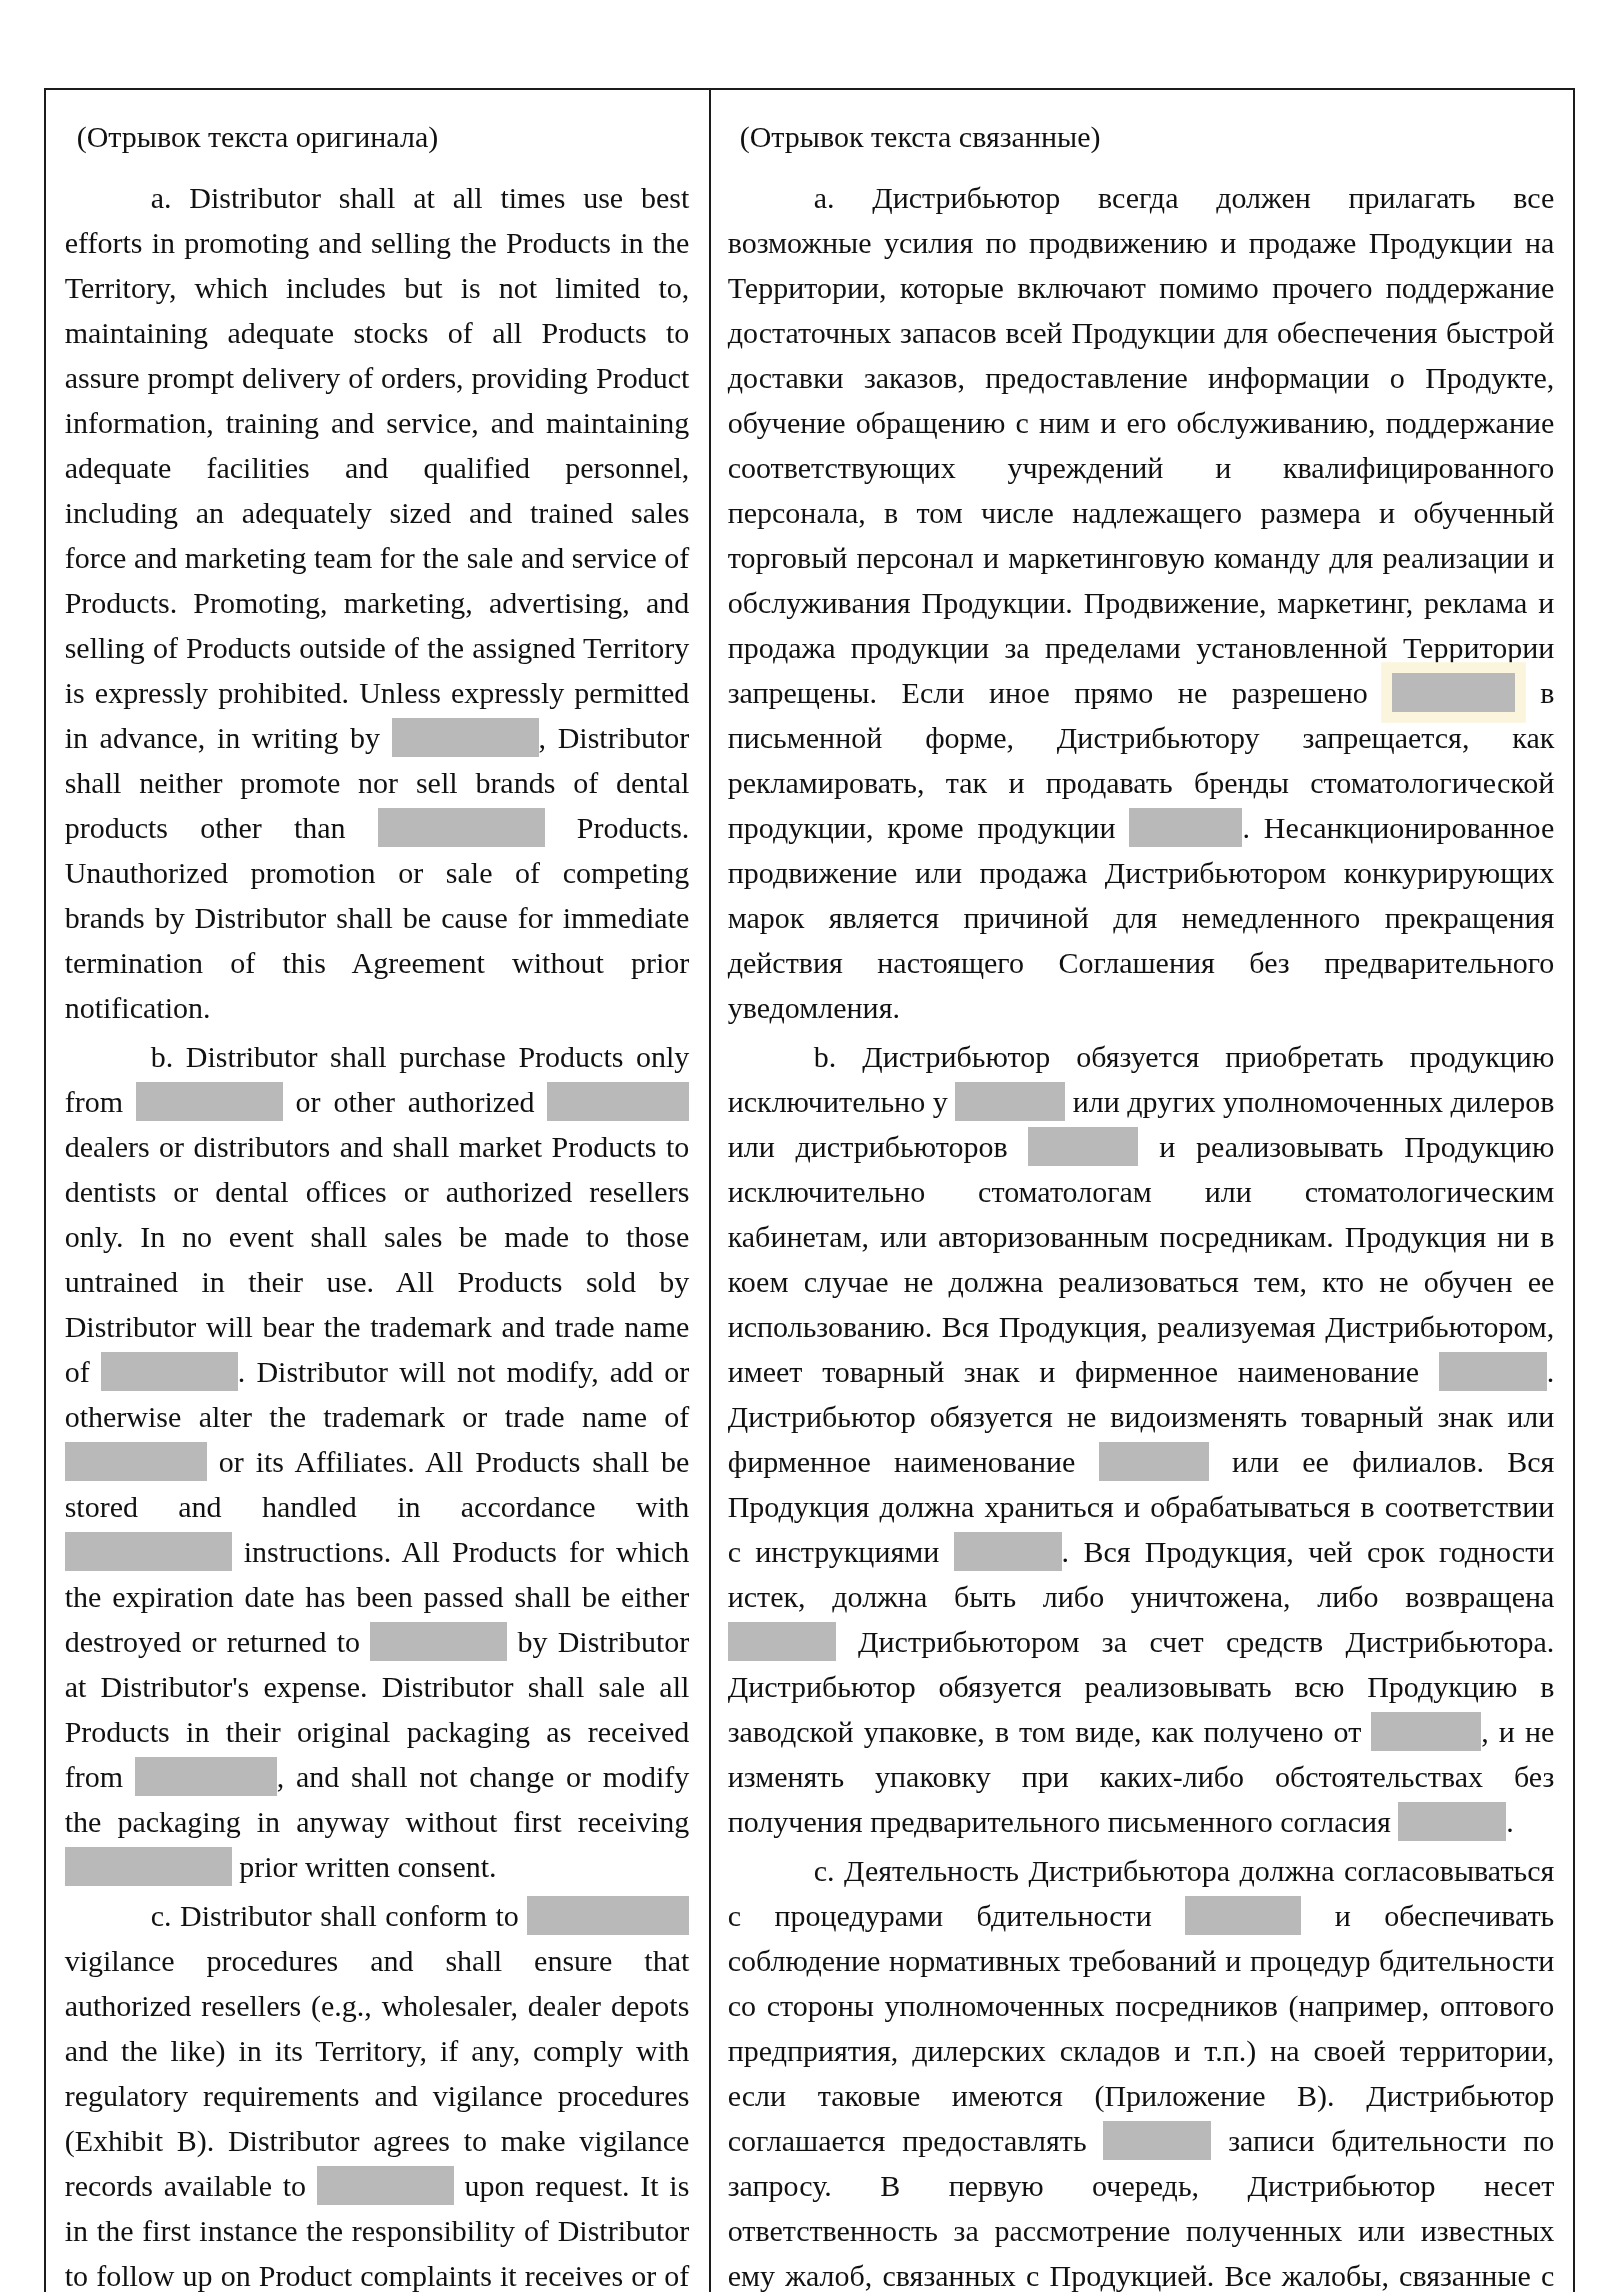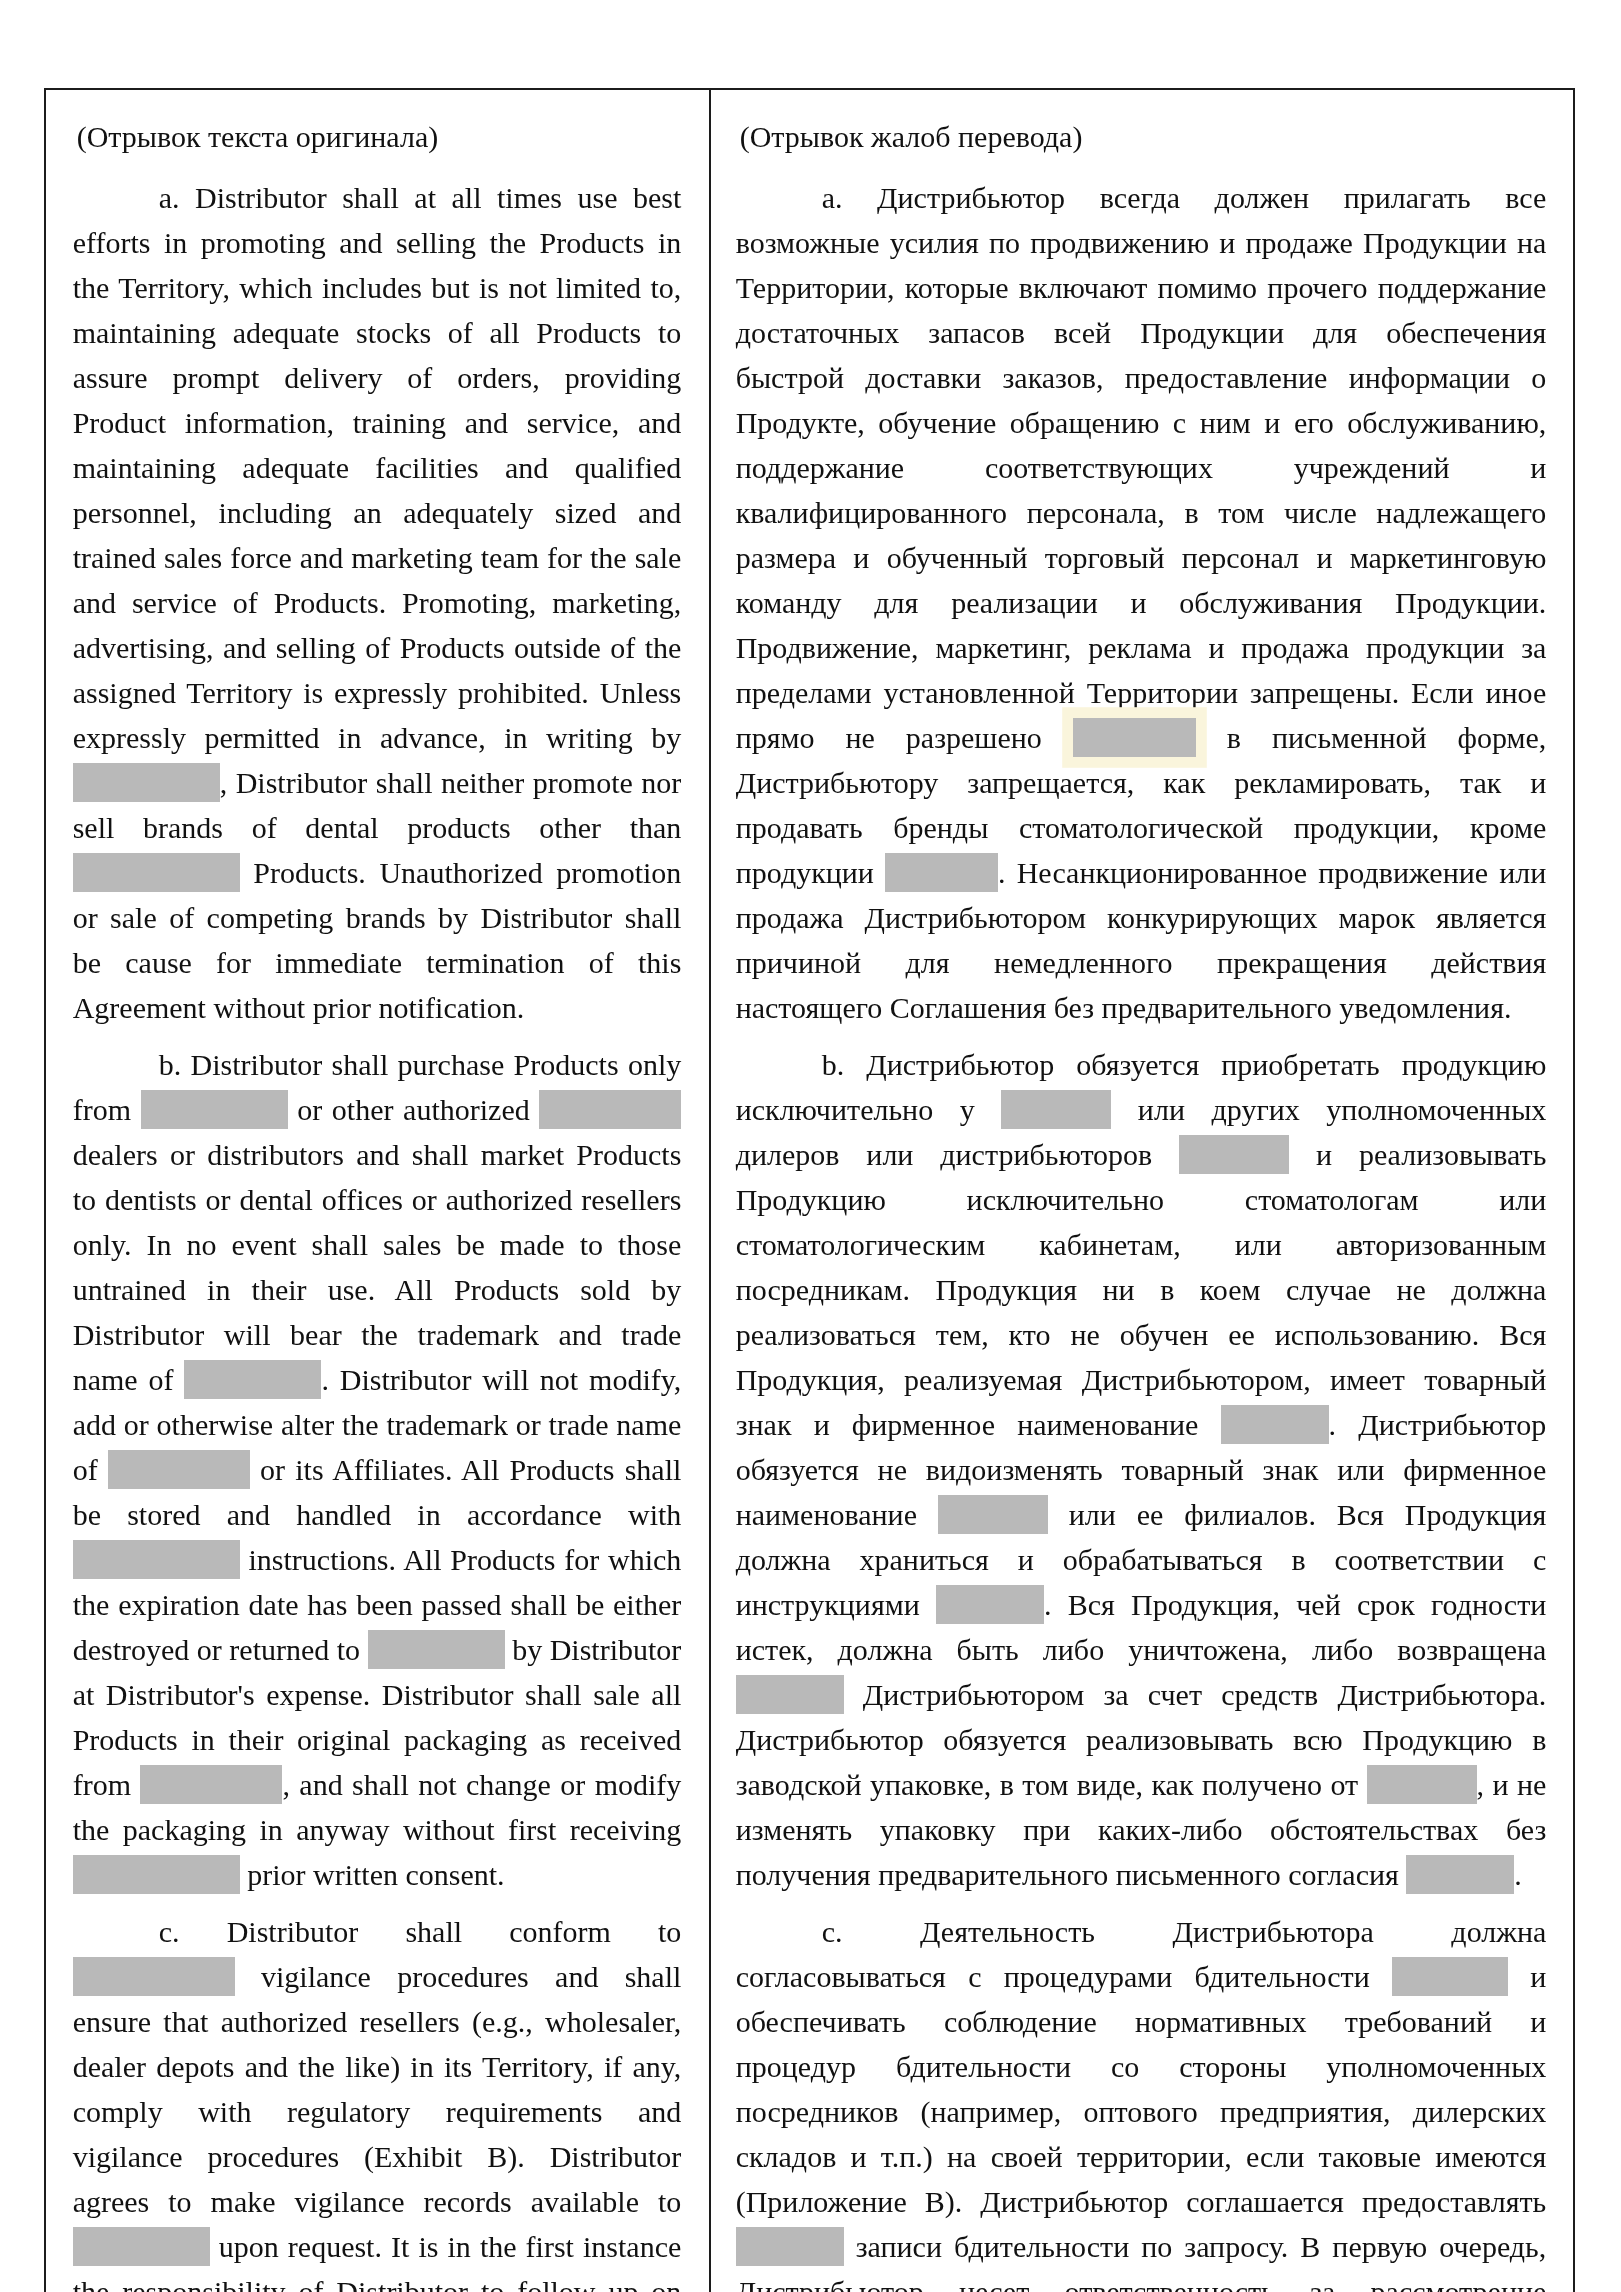--- a/index.html
+++ b/index.html
@@ -37,21 +37,21 @@
     width:665px;
     border-right:2.9px solid var(--border);
     padding:7.8px 15.7px 15.7px 14.7px;
   }
   .col-right{
     flex:1;
     padding:7.8px 14.7px 15.7px 12.7px;
   }
   .cell-header{margin:16px;text-align:left;}
   .cell-title{margin:45px 0 0 0;text-align:left;}
-  .para{margin:12px;text-indent:86px;}
+  .para{margin:4px;text-indent:86px;}
   .redact{
     display:inline-block;
     height:39px;
     background:var(--redact);
     vertical-align:-8.8px;
   }
   .redact.hl{
     box-shadow:0 0 0 10.8px var(--hl);
   }
 </style>
@@ -60,20 +60,20 @@
 
 <div class="doc-table">
   <div class="col col-left">
     <p class="cell-header">(Отрывок текста оригинала)</p>
     <p class="para">a. Distributor shall at all times use best efforts in promoting and selling the Products in the Territory, which includes but is not limited to, maintaining adequate stocks of all Products to assure prompt delivery of orders, providing Product information, training and service, and maintaining adequate facilities and qualified personnel, including an adequately sized and trained sales force and marketing team for the sale and service of Products. Promoting, marketing, advertising, and selling of Products outside of the assigned Territory is expressly prohibited. Unless expressly permitted in advance, in writing by <span class="redact" style="width: 147px;"></span>, Distributor shall neither promote nor sell brands of dental products other than <span class="redact" style="width: 167px;"></span> Products. Unauthorized promotion or sale of competing brands by Distributor shall be cause for immediate termination of this Agreement without prior notification.</p>
     <p class="para">b. Distributor shall purchase Products only from <span class="redact" style="width: 147px;"></span> or other authorized <span class="redact" style="width: 142px;"></span> dealers or distributors and shall market Products to dentists or dental offices or authorized resellers only. In no event shall sales be made to those untrained in their use. All Products sold by Distributor will bear the trademark and trade name of <span class="redact" style="width: 137px;"></span>. Distributor will not modify, add or otherwise alter the trademark or trade name of <span class="redact" style="width: 142px;"></span> or its Affiliates. All Products shall be stored and handled in accordance with <span class="redact" style="width: 167px;"></span> instructions. All Products for which the expiration date has been passed shall be either destroyed or returned to <span class="redact" style="width: 137px;"></span> by Distributor at Distributor's expense. Distributor shall sale all Products in their original packaging as received from <span class="redact" style="width: 142px;"></span>, and shall not change or modify the packaging in anyway without first receiving <span class="redact" style="width: 167px;"></span> prior written consent.</p>
     <p class="para">c. Distributor shall conform to <span class="redact" style="width: 162px;"></span> vigilance procedures and shall ensure that authorized resellers (e.g., wholesaler, dealer depots and the like) in its Territory, if any, comply with regulatory requirements and vigilance procedures (Exhibit B). Distributor agrees to make vigilance records available to <span class="redact" style="width: 137px;"></span> upon request. It is in the first instance the responsibility of Distributor to follow up on Product complaints it receives or of which it becomes aware. All Product complaints involving Product failure or injury shall be immediately reported to  and Distributor shall coordinate with  in responding to such complaints.</p>
 
   </div>
   <div class="col col-right">
-    <p class="cell-header">(Отрывок жалоб перевода)</p>
+    <p class="cell-header">(Отрывок текста связанные)</p>
     <p class="para">a. Дистрибьютор всегда должен прилагать все возможные усилия по продвижению и продаже Продукции на Территории, которые включают помимо прочего поддержание достаточных запасов всей Продукции для обеспечения быстрой доставки заказов, предоставление информации о Продукте, обучение обращению с ним и его обслуживанию, поддержание соответствующих учреждений и квалифицированного персонала, в том числе надлежащего размера и обученный торговый персонал и маркетинговую команду для реализации и обслуживания Продукции. Продвижение, маркетинг, реклама и продажа продукции за пределами установленной Территории запрещены. Если иное прямо не разрешено <span class="redact hl" style="width: 123px;"></span> в письменной форме, Дистрибьютору запрещается, как рекламировать, так и продавать бренды стоматологической продукции, кроме продукции <span class="redact" style="width: 113px;"></span>. Несанкционированное продвижение или продажа Дистрибьютором конкурирующих марок является причиной для немедленного прекращения действия настоящего Соглашения без предварительного уведомления.</p>
     <p class="para">b. Дистрибьютор обязуется приобретать продукцию исключительно у <span class="redact" style="width: 110px;"></span> или других уполномоченных дилеров или дистрибьюторов <span class="redact" style="width: 110px;"></span> и реализовывать Продукцию исключительно стоматологам или стоматологическим кабинетам, или авторизованным посредникам. Продукция ни в коем случае не должна реализоваться тем, кто не обучен ее использованию. Вся Продукция, реализуемая Дистрибьютором, имеет товарный знак и фирменное наименование <span class="redact" style="width: 108px;"></span>. Дистрибьютор обязуется не видоизменять товарный знак или фирменное наименование <span class="redact" style="width: 110px;"></span> или ее филиалов. Вся Продукция должна храниться и обрабатываться в соответствии с инструкциями <span class="redact" style="width: 108px;"></span>. Вся Продукция, чей срок годности истек, должна быть либо уничтожена, либо возвращена <span class="redact" style="width: 108px;"></span> Дистрибьютором за счет средств Дистрибьютора. Дистрибьютор обязуется реализовывать всю Продукцию в заводской упаковке, в том виде, как получено от <span class="redact" style="width: 110px;"></span>, и не изменять упаковку при каких-либо обстоятельствах без получения предварительного письменного согласия <span class="redact" style="width: 108px;"></span>.</p>
     <p class="para">c. Деятельность Дистрибьютора должна согласовываться с процедурами бдительности <span class="redact" style="width: 116px;"></span> и обеспечивать соблюдение нормативных требований и процедур бдительности со стороны уполномоченных посредников (например, оптового предприятия, дилерских складов и т.п.) на своей территории, если таковые имеются (Приложение В). Дистрибьютор соглашается предоставлять <span class="redact" style="width: 108px;"></span> записи бдительности по запросу. В первую очередь, Дистрибьютор несет ответственность за рассмотрение полученных или известных ему жалоб, связанных с Продукцией. Все жалобы, связанные с отказом от Продукта или травмой, полученной от Продукта, должны быть немедленно направлены в , и Дистрибьютор обязуется координировать свои действия с  при ответе на такие жалобы.</p>
 
   </div>
 </div>
 
 
 </body></html>

